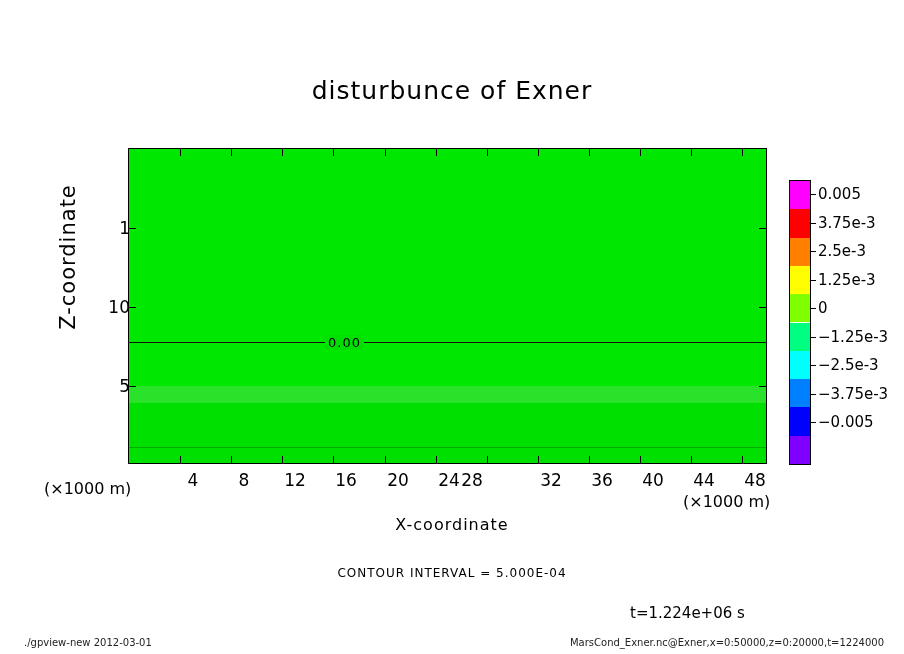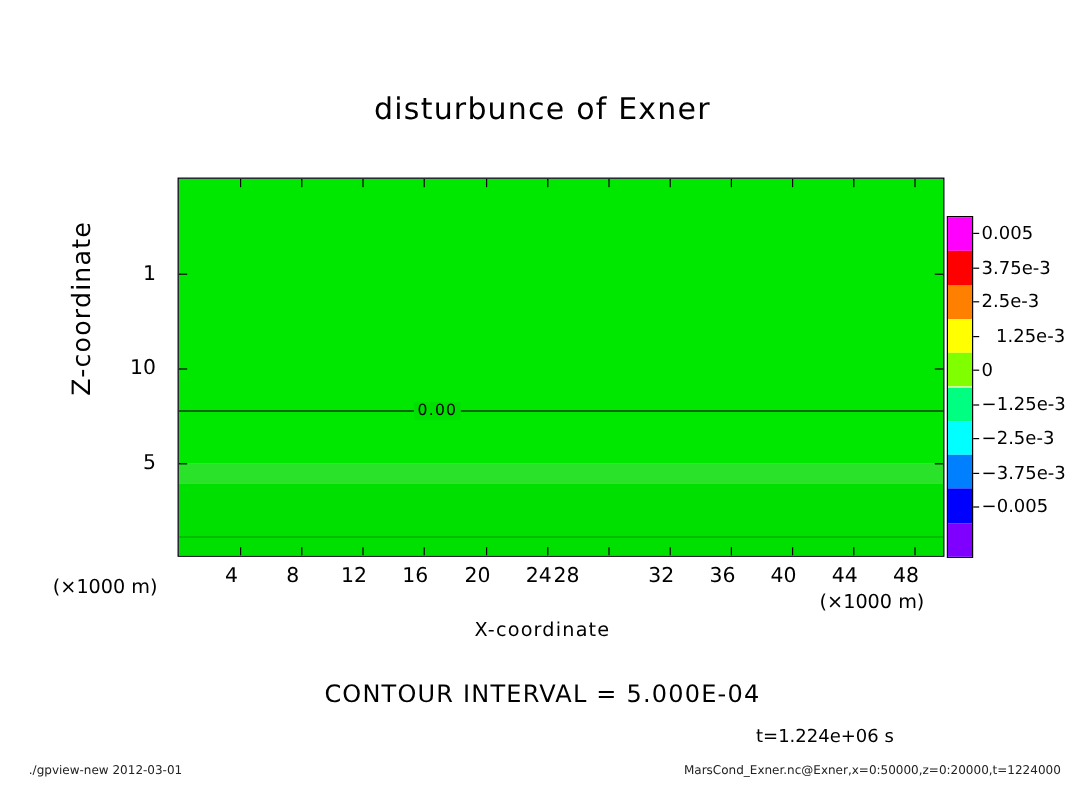--- a/index.html
+++ b/index.html
@@ -26,28 +26,28 @@
     top: 76px;
     width: 904px;
     text-align: center;
     font-size: 25px;
     letter-spacing: 1px;
     color: #000;
   }
   
   .plot-frame {
     position: absolute;
-    left: 148px;
+    left: 128px;
     top: 148px;
     width: 639px;
     height: 316px;
     border: 1px solid #000;
     box-sizing: border-box;
     overflow: hidden;
-    background: #c4b5fd;
+    background: #f97316;
   }
   .band {
     position: absolute;
     left: 0;
     width: 100%;
   }
   .zero-contour {
     position: absolute;
     left: 0;
     width: 100%;
@@ -152,21 +152,21 @@
     height: 1px;
     background: #000;
   }
   
   .contour-interval {
     position: absolute;
     left: 0;
     top: 566px;
     width: 904px;
     text-align: center;
-    font-size: 20px;
+    font-size: 12px;
     letter-spacing: 1px;
   }
   .time-stamp {
     position: absolute;
     left: 630px;
     top: 604px;
     font-size: 15px;
   }
   .footer-left {
     position: absolute;
@@ -277,21 +277,21 @@
   <div class="cbar-tick" style="top:280px;"></div>
   <div class="cbar-tick" style="top:308px;"></div>
   <div class="cbar-tick" style="top:337px;"></div>
   <div class="cbar-tick" style="top:365px;"></div>
   <div class="cbar-tick" style="top:394px;"></div>
   <div class="cbar-tick" style="top:422px;"></div>
 
   <div class="cbar-label" style="top:194px;">0.005</div>
   <div class="cbar-label" style="top:223px;">3.75e-3</div>
   <div class="cbar-label" style="top:251px;">2.5e-3</div>
-  <div class="cbar-label" style="top:280px;margin-left:12px;">1.25e-3</div>
+  <div class="cbar-label" style="top:280px;">1.25e-3</div>
   <div class="cbar-label" style="top:308px;">0</div>
   <div class="cbar-label" style="top:337px;">−1.25e-3</div>
   <div class="cbar-label" style="top:365px;">−2.5e-3</div>
   <div class="cbar-label" style="top:394px;">−3.75e-3</div>
   <div class="cbar-label" style="top:422px;">−0.005</div>
 
   <div class="contour-interval">CONTOUR INTERVAL = 5.000E-04</div>
   <div class="time-stamp">t=1.224e+06 s</div>
   <div class="footer-left">./gpview-new   2012-03-01</div>
   <div class="footer-right">MarsCond_Exner.nc@Exner,x=0:50000,z=0:20000,t=1224000</div>

